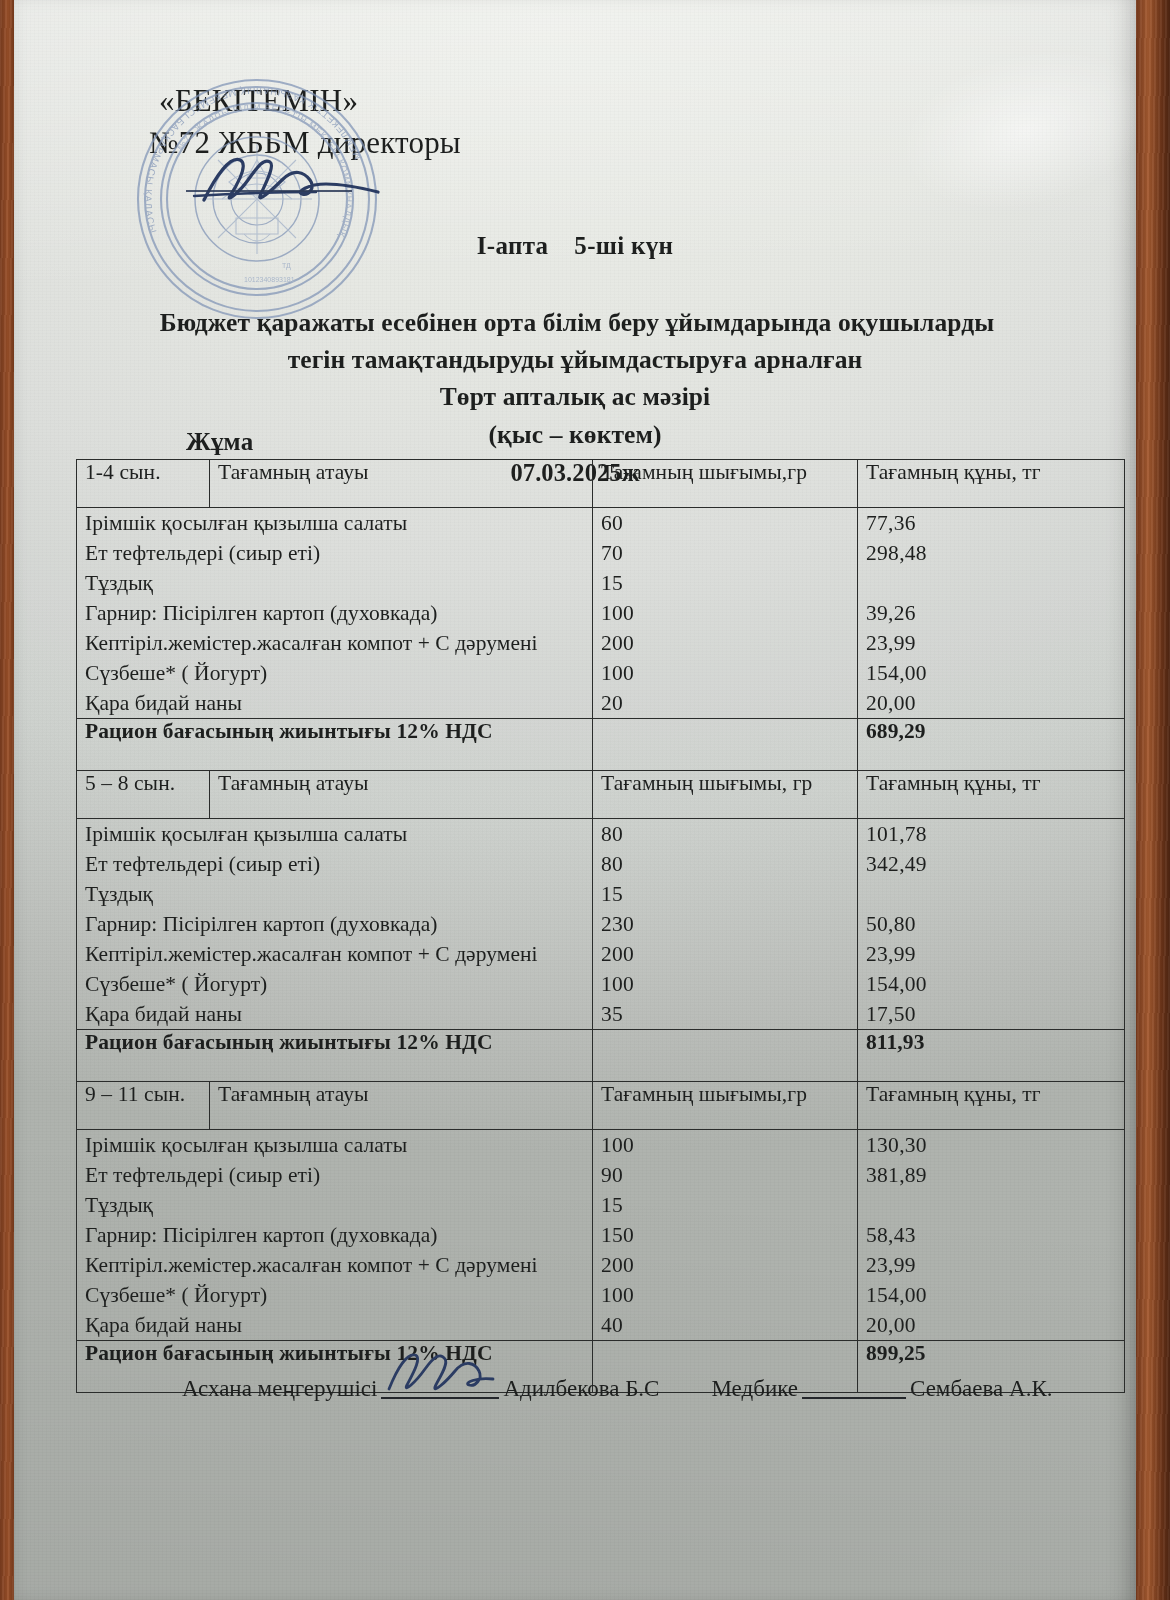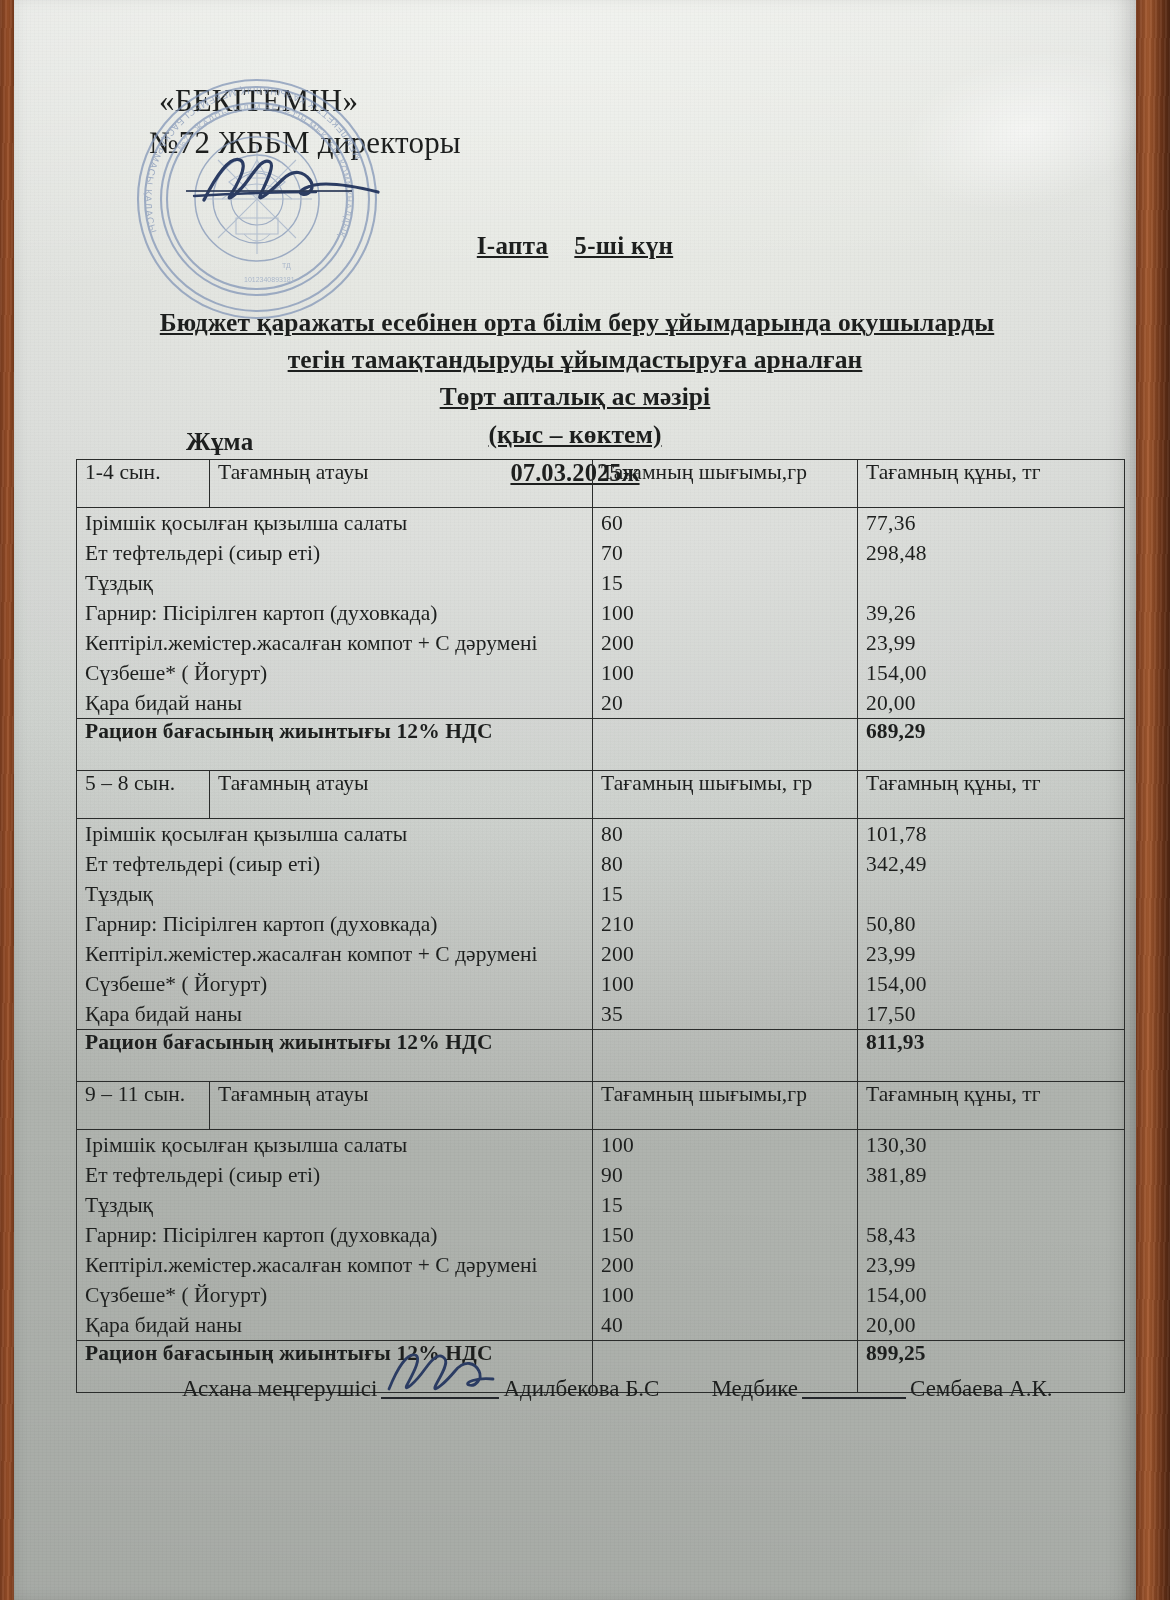--- a/index.html
+++ b/index.html
@@ -83,21 +83,20 @@
   }
   #sig-rule {
     position:absolute; left: 172px; top: 190px; width: 166px; height: 0;
     border-top: 2px solid #2c3a57; z-index: 4; opacity:.85;
   }
 
   
   #titles {
     position:absolute; left: 0; top: 232px; width: 1122px;
     text-align:center;
-    text-decoration:underline;
   }
   #titles .week-day {
     font-weight: 700; font-size: 25px; letter-spacing: .3px; margin-bottom: 12px;
   }
   #titles .week-day .gap { display:inline-block; width: 26px; }
   #titles .t {
     font-weight: 700; font-size: 25.5px; line-height: 1.46; letter-spacing: .1px;
   }
   #titles .t.l1 { margin-left: 4px; margin-top: 44px; }
   #titles .t.date { font-size: 24.5px; margin-top: 2px; }
@@ -322,21 +321,21 @@
                 <li>Кептіріл.жемістер.жасалған компот + С дәрумені</li>
                 <li>Сүзбеше* ( Йогурт)</li>
                 <li>Қара бидай наны</li>
               </ul>
             </td>
             <td class="yield-cell">
               <ul class="lines nums">
                 <li>80</li>
                 <li>80</li>
                 <li>15</li>
-                <li>210</li>
+                <li>230</li>
                 <li>200</li>
                 <li>100</li>
                 <li>35</li>
               </ul>
             </td>
             <td class="cost-cell">
               <ul class="lines nums">
                 <li>101,78</li>
                 <li>342,49</li>
                 <li>&nbsp;</li>

